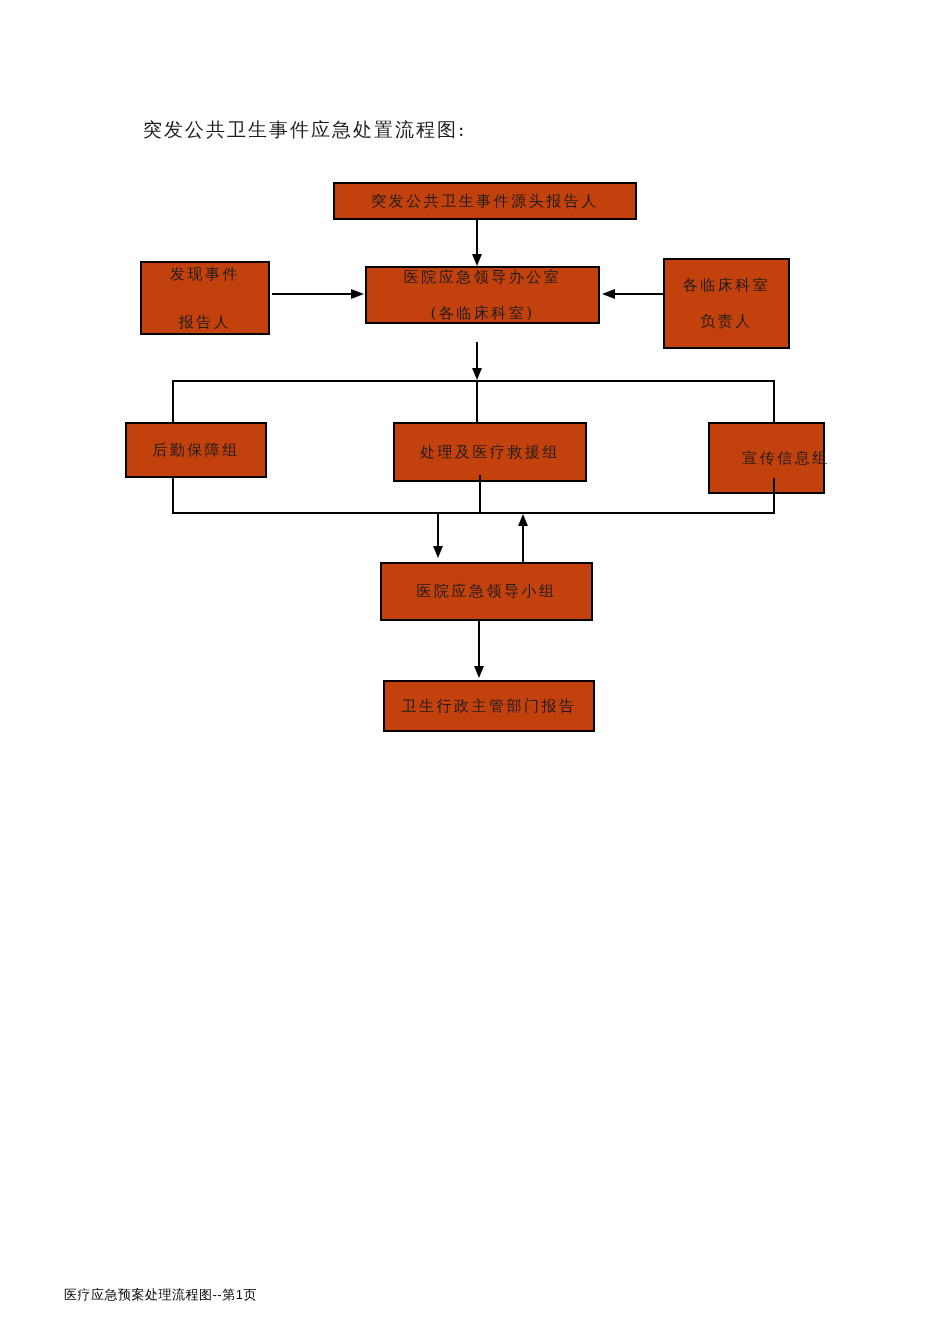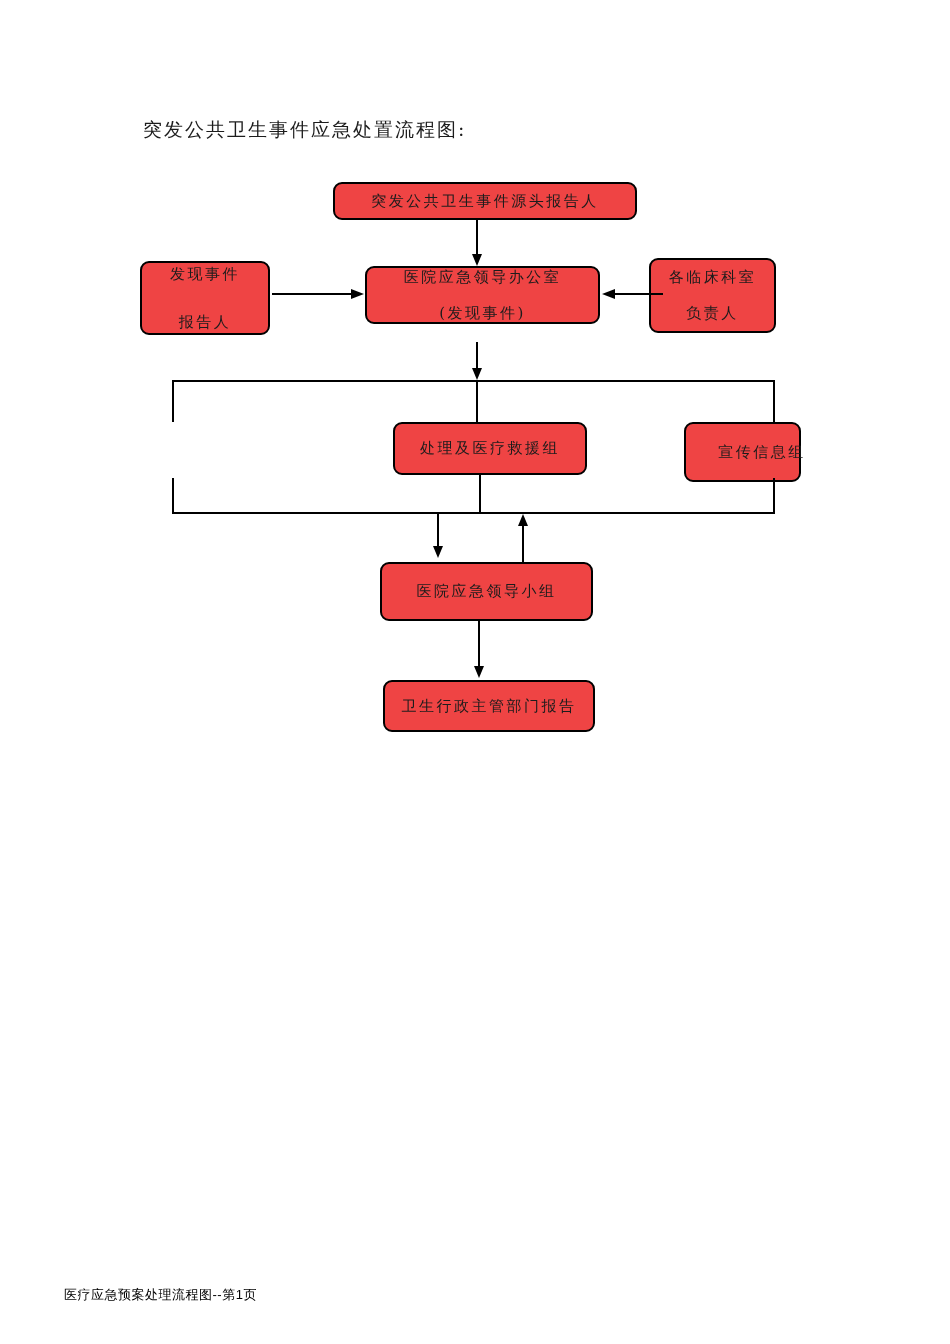--- a/index.html
+++ b/index.html
@@ -15,22 +15,22 @@
   .doc-title {
     position: absolute; left: 143px; top: 117px;
     font-size: 19px; color: #1c1c1c; letter-spacing: 2px;
     font-family: "DejaVu Serif", "Liberation Serif", serif;
     white-space: nowrap;
   }
 
   .box {
     position: absolute;
     border: 2px solid #000;
-    border-radius: 9px;
-    background: #ef4444;
+    border-radius: 0;
+    background: #c2410c;
     display: flex; flex-direction: column;
     align-items: center; justify-content: center;
     text-align: center;
     font-size: 15px; color: #1c1c1c;
     letter-spacing: 2.5px;
     box-sizing: border-box;
   }
   .box .bline { display: block; white-space: nowrap; }
   .box.two .bline + .bline { margin-top: 17px; }
 
@@ -49,24 +49,24 @@
     font-size: 13px; color: #000;
     font-family: "Liberation Sans", "DejaVu Sans", sans-serif;
     letter-spacing: 0.5px;
     white-space: nowrap;
   }
 
   
   #box-source    { left: 333px; top: 182px; width: 304px; height: 38px; }
   #box-discover  { left: 140px; top: 261px; width: 130px; height: 74px; gap: 12px; }
   #box-office    { left: 365px; top: 266px; width: 235px; height: 58px; }
-  #box-clinical  { left: 649px; top: 258px; width: 127px; height: 75px; }
+  #box-clinical  { left: 663px; top: 258px; width: 127px; height: 91px; }
   #box-logistics { left: 125px; top: 422px; width: 142px; height: 56px; }
-  #box-rescue    { left: 393px; top: 422px; width: 194px; height: 53px; }
-  #box-publicity { left: 684px; top: 422px; width: 117px; height: 60px; padding-left: 39px; }
+  #box-rescue    { left: 393px; top: 422px; width: 194px; height: 60px; }
+  #box-publicity { left: 708px; top: 422px; width: 117px; height: 72px; padding-left: 39px; }
   #box-leadgroup { left: 380px; top: 562px; width: 213px; height: 59px; }
   #box-report    { left: 383px; top: 680px; width: 212px; height: 52px; }
 </style>
 </head>
 <body>
 
 <div id="page">
 
   <div class="doc-title">突发公共卫生事件应急处置流程图:</div>
 
@@ -74,28 +74,31 @@
     <span class="bline">突发公共卫生事件源头报告人</span>
   </div>
 
   <div class="box two" id="box-discover">
     <span class="bline">发现事件</span>
     <span class="bline">报告人</span>
   </div>
 
   <div class="box two" id="box-office">
     <span class="bline">医院应急领导办公室</span>
-    <span class="bline">(发现事件)</span>
+    <span class="bline">(各临床科室)</span>
   </div>
 
   <div class="box two" id="box-clinical">
     <span class="bline">各临床科室</span>
     <span class="bline">负责人</span>
   </div>
 
+  <div class="box" id="box-logistics">
+    <span class="bline">后勤保障组</span>
+  </div>
 
   <div class="box" id="box-rescue">
     <span class="bline">处理及医疗救援组</span>
   </div>
 
   <div class="box" id="box-publicity">
     <span class="bline">宣传信息组</span>
   </div>
 
   <div class="box" id="box-leadgroup">

